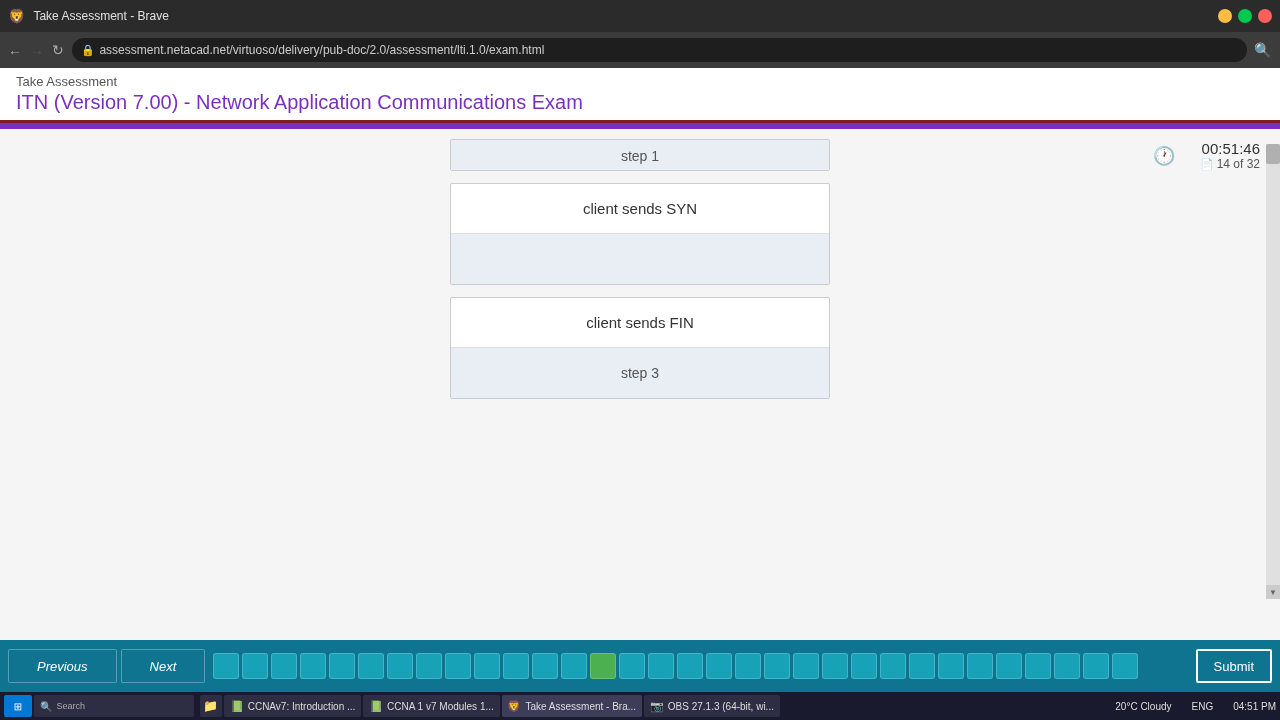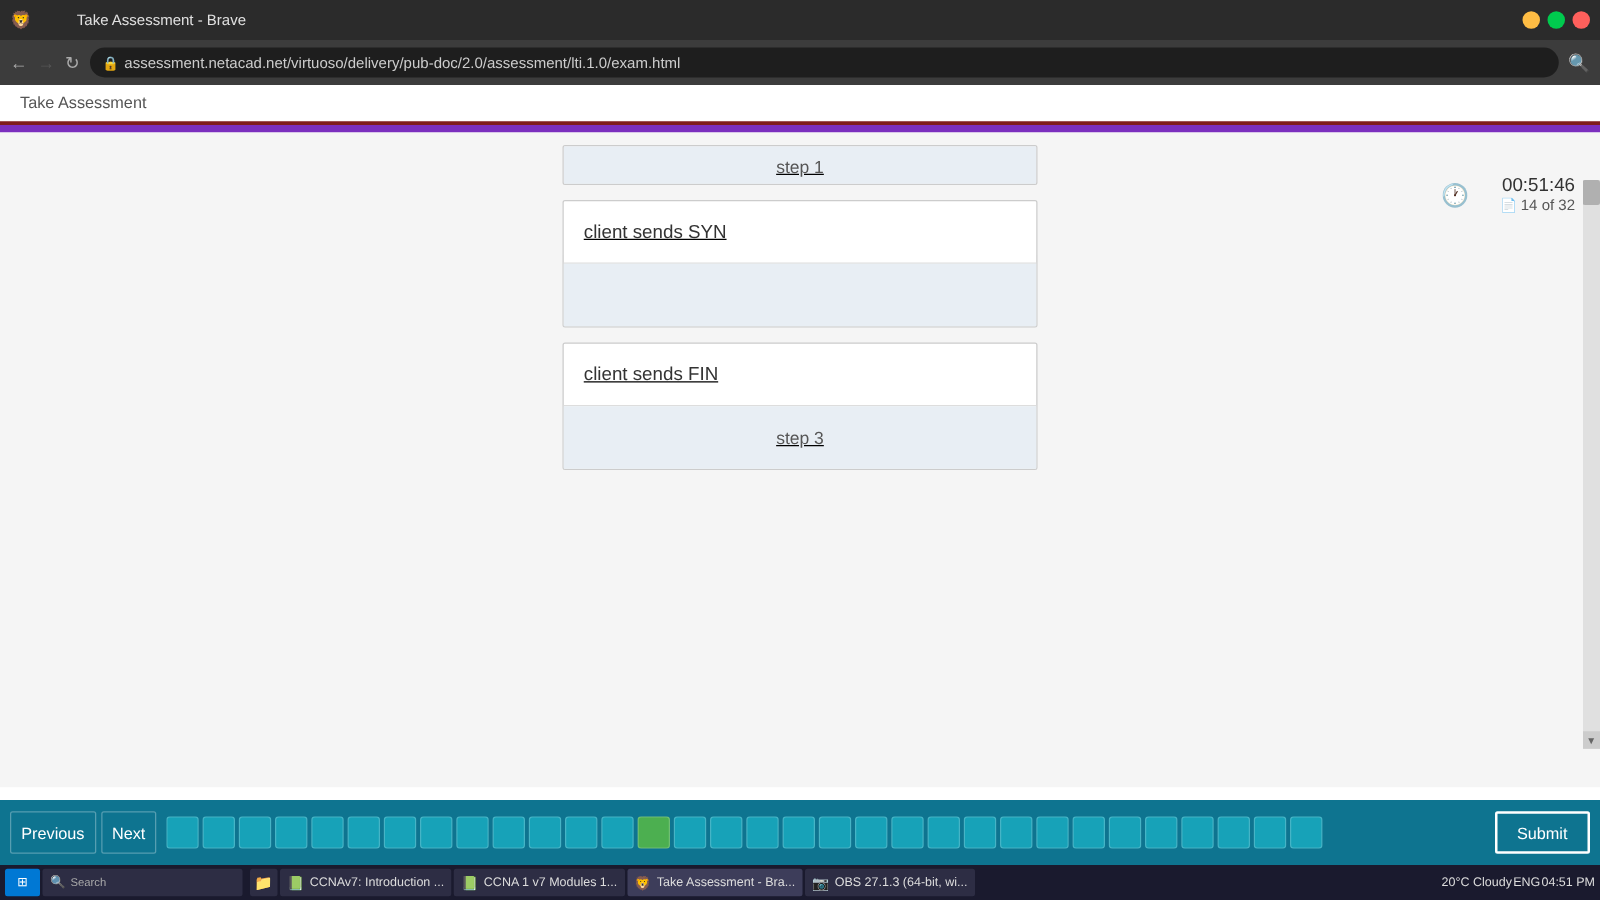--- a/index.html
+++ b/index.html
@@ -7,21 +7,21 @@
 
     
     .browser-titlebar {
       background: #2b2b2b;
       height: 32px;
       display: flex;
       align-items: center;
       padding: 0 8px;
       gap: 8px;
     }
-    .browser-title { color: #e0e0e0; font-size: 12px; flex: 1; margin-left: 28px; }
+    .browser-title { color: #e0e0e0; font-size: 12px; flex: 1; }
     .browser-controls { display: flex; gap: 6px; margin-left: auto; }
     .browser-control-btn { width: 14px; height: 14px; border-radius: 50%; display: inline-block; }
     .btn-minimize { background: #ffbd44; }
     .btn-maximize { background: #00ca4e; }
     .btn-close { background: #ff605c; }
 
     .browser-toolbar {
       background: #3c3c3c;
       height: 36px;
       display: flex;
@@ -81,39 +81,38 @@
 
     
     .main-content {
       background: #f5f5f5;
       height: calc(720px - 32px - 36px - 70px - 6px - 52px);
       overflow-y: auto;
       padding: 10px 0;
       display: flex;
       flex-direction: column;
       align-items: center;
-      text-decoration: underline;
     }
 
     
     .card-container {
       width: 380px;
       display: flex;
       flex-direction: column;
       gap: 0;
     }
     .drag-card {
       background: #fff;
       border: 1px solid #ccc;
       margin-bottom: 12px;
       border-radius: 2px;
     }
     .card-top {
       padding: 16px;
-      text-align: left;
+      text-align: center;
       font-size: 15px;
       color: #333;
       border-bottom: 1px solid #ddd;
     }
     .card-bottom {
       background: #e8eef4;
       padding: 14px;
       text-align: center;
       font-size: 14px;
       color: #555;
@@ -133,25 +132,26 @@
       gap: 4px;
       position: fixed;
       bottom: 28px;
       left: 0;
       right: 0;
     }
     .nav-btn {
       background: #0e7490;
       border: 1px solid rgba(255,255,255,0.3);
       color: #fff;
-      padding: 6px 8px;
+      padding: 6px 28px;
       cursor: pointer;
       font-size: 13px;
       border-radius: 2px;
       height: 34px;
+      font-style: italic;
     }
 
     .question-dots {
       display: flex;
       gap: 3px;
       flex: 1;
       flex-wrap: nowrap;
       overflow: hidden;
       margin: 0 4px;
     }
@@ -191,21 +191,21 @@
       display: flex;
       align-items: center;
       padding: 0 4px;
       gap: 2px;
     }
     .taskbar-start { width: 28px; height: 22px; background: #0078d4; border-radius: 2px; display:flex; align-items:center; justify-content:center; color:#fff; font-size:10px; }
     .taskbar-search { width: 160px; height: 22px; background: #2d2d44; border-radius: 2px; display:flex; align-items:center; padding: 0 6px; color:#aaa; font-size:10px; gap:4px; }
     .taskbar-items { display: flex; gap: 2px; margin-left: 4px; }
     .taskbar-item { width: 32px; height: 22px; background: #2d2d44; border-radius: 2px; display:flex; align-items:center; justify-content:center; }
     .taskbar-item-wide { height: 22px; background: #2d2d44; border-radius: 2px; display:flex; align-items:center; justify-content:center; padding: 0 6px; gap: 4px; font-size: 10px; color: #ddd; }
-    .taskbar-system { margin-left: auto; display: flex; align-items: center; gap: 1px; color: #ddd; font-size: 10px; }
+    .taskbar-system { margin-left: auto; display: flex; align-items: center; gap: 20px; color: #ddd; font-size: 10px; }
     .taskbar-time { text-align: right; }
 
     
     .main-content::-webkit-scrollbar { width: 8px; }
     .main-content::-webkit-scrollbar-track { background: #e0e0e0; }
     .main-content::-webkit-scrollbar-thumb { background: #bbb; }
   </style>
 </head>
 <body>
 
@@ -225,20 +225,21 @@
   <span style="color:#aaa;font-size:14px;cursor:pointer;">↻</span>
   <div class="address-bar">
     <span class="lock-icon">🔒</span>
     <span>assessment.netacad.net/virtuoso/delivery/pub-doc/2.0/assessment/lti.1.0/exam.html</span>
   </div>
   <span style="color:#aaa;font-size:14px;">🔍</span>
 </div>
 
 <div class="page-header" style="position:relative;">
   <div class="page-header-title">Take Assessment</div>
+  <div class="exam-title">ITN (Version 7.00) - Network Application Communications Exam</div>
   <div class="timer-area">
     <span class="timer-icon">🕐</span>
     <div class="timer-info">
       <span class="timer-value">00:51:46</span>
       <span class="question-count">
         <span style="font-size:11px;">📄</span>
         <span>14 of 32</span>
       </span>
     </div>
   </div>

